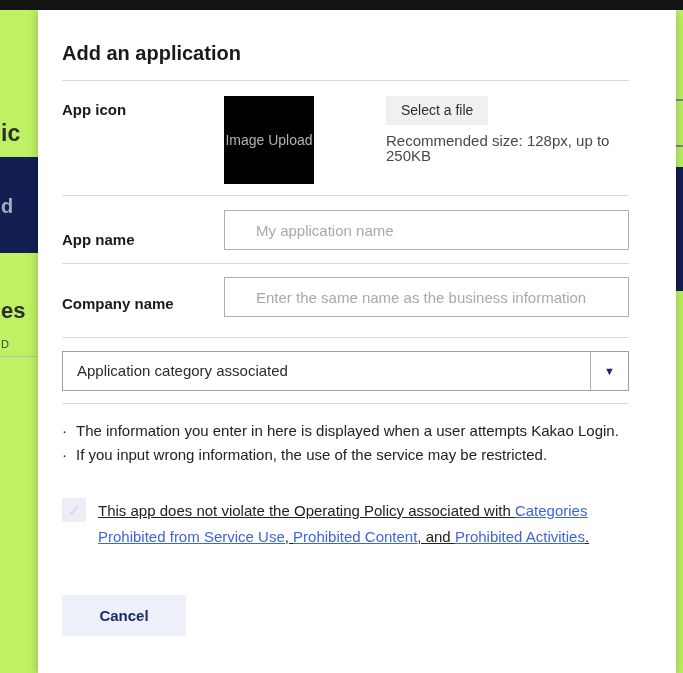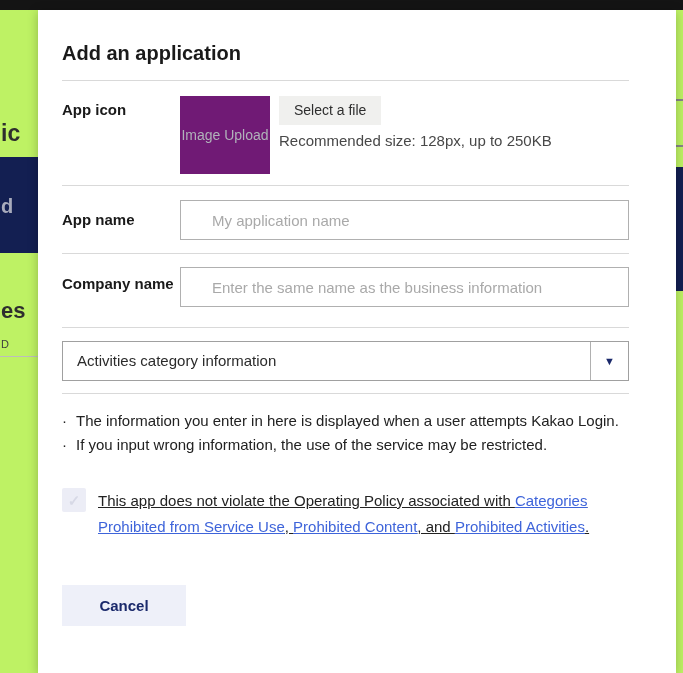--- a/index.html
+++ b/index.html
@@ -28,40 +28,40 @@
   
   .modal{
     position:absolute;left:38px;top:10px;width:638px;height:663px;
     background:#ffffff;box-shadow:0 2px 10px rgba(0,0,0,.25);
   }
   .modal-body{padding:0 47px 0 24px;}
   .modal-title{margin:28px 0 0;font-size:20px;line-height:30px;font-weight:bold;color:#1a1a1a;}
   .divider{height:0;border-top:1px solid #d9d9d9;}
   .divider.title-div{margin-top:12px;}
 
-  .row{display:flex;}
+  .row{display:flex;gap:44px;}
   .row-label{width:118px;flex:0 0 118px;font-size:15px;font-weight:bold;color:#1a1a1a;line-height:20px;}
   .row-icon{padding:15px 0 11px;}
   .row-icon .row-label{padding-top:4px;}
   .upload-box{
-    width:90px;height:78px;background:#701a75;flex:0 0 90px;
+    width:90px;height:88px;background:#000000;flex:0 0 90px;
     display:flex;align-items:center;justify-content:center;text-align:center;
     font-size:14px;line-height:21px;color:#b0b2ba;cursor:pointer;
   }
-  .upload-side{margin-left:9px;}
+  .upload-side{margin-left:28px;}
   .file-btn{
     display:inline-block;background:#f0f0ee;border:none;
     padding:5px 15px;font-size:14px;line-height:19px;color:#2e2e2e;
     font-family:"Liberation Sans", sans-serif;cursor:pointer;
   }
   .hint{font-size:15px;line-height:15px;color:#484848;}
   .hint.formats{margin-top:13px;}
   .hint.recommend{margin-top:8px;}
 
-  .row-field{align-items:flex-start;}
+  .row-field{align-items:flex-end;}
   .row-appname{padding:14px 0 13px;}
   .row-appname .row-label{padding-top:10px;}
   .row-company{padding:13px 0 20px;}
   .row-company .row-label{padding-top:4px;line-height:26px;}
   .row-category{padding:13px 0 12px;}
   .row-category .row-label{padding-top:10px;}
 
   .text-input{
     flex:1;height:40px;border:1px solid #b0b0b0;box-sizing:border-box;
     padding:0 31px;font-size:15px;color:#2b2b2b;background:#fff;
@@ -147,21 +147,21 @@
     <div class="divider"></div>
 
     <div class="row row-field row-company">
       <div class="row-label">Company name</div>
       <input class="text-input" type="text" placeholder="Enter the same name as the business information" style="">
     </div>
     <div class="divider"></div>
 
     <div class="row row-field row-category">
       <div class="select-box">
-        <span class="select-value">Activities category information</span>
+        <span class="select-value">Application category associated</span>
         <span class="select-arrow-area">
           <span class="select-arrow">▼</span>
         </span>
       </div>
     </div>
     <div class="divider"></div>
 
     <div class="notes">
       <div class="note-line">
         <span class="note-bullet">·</span>

